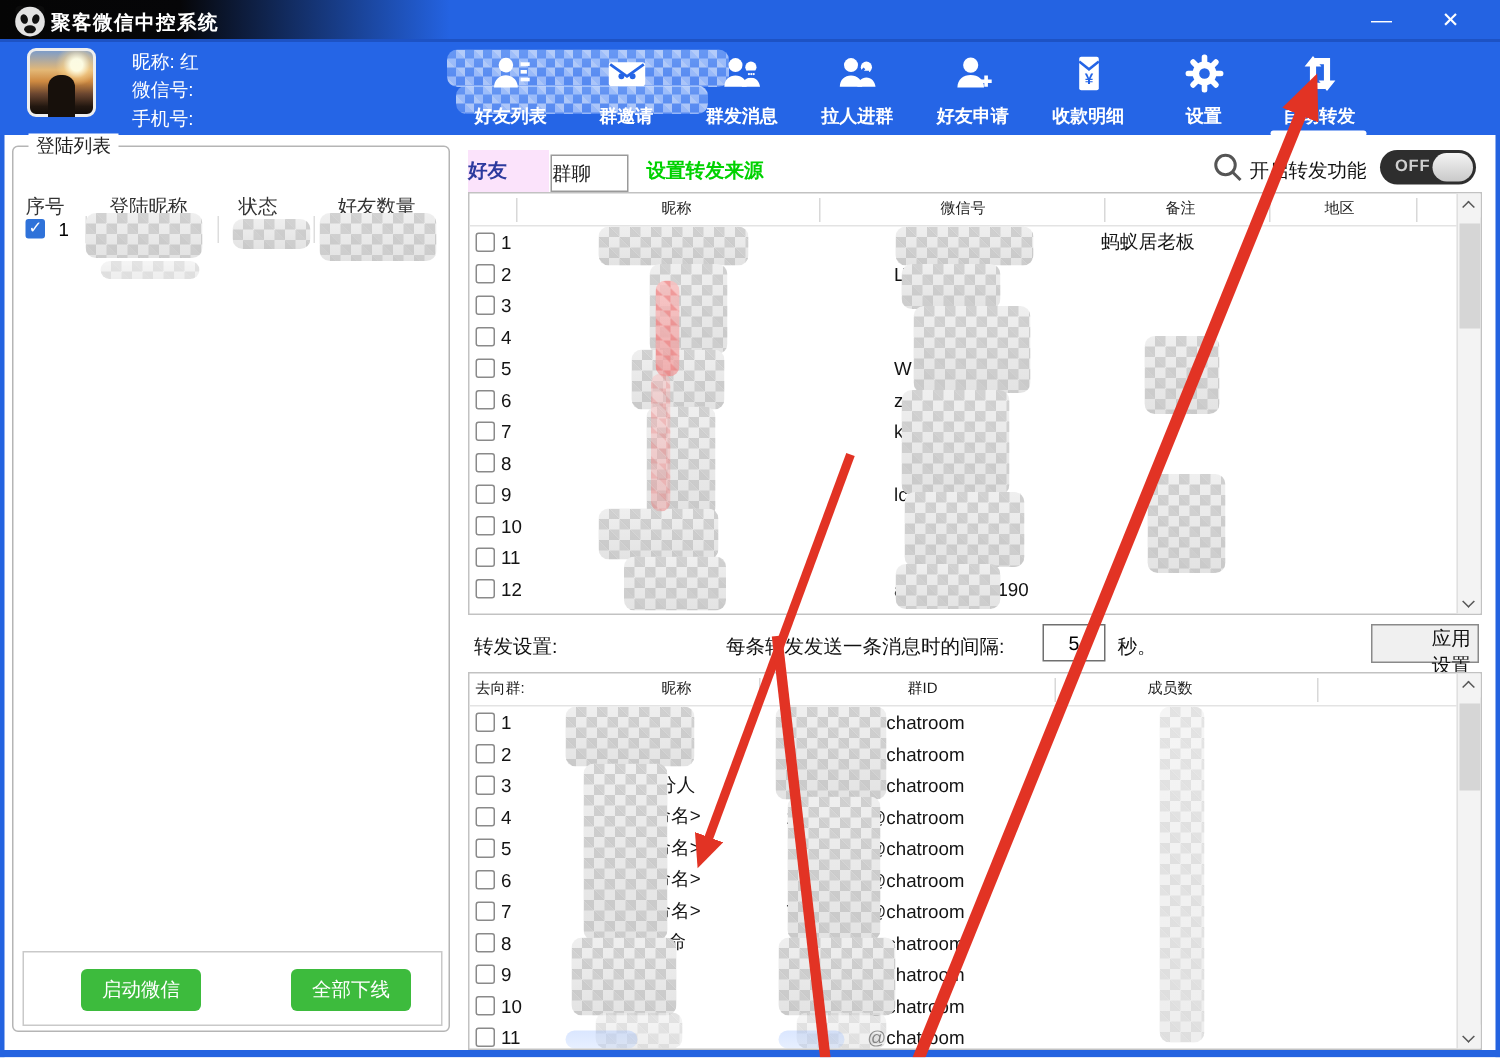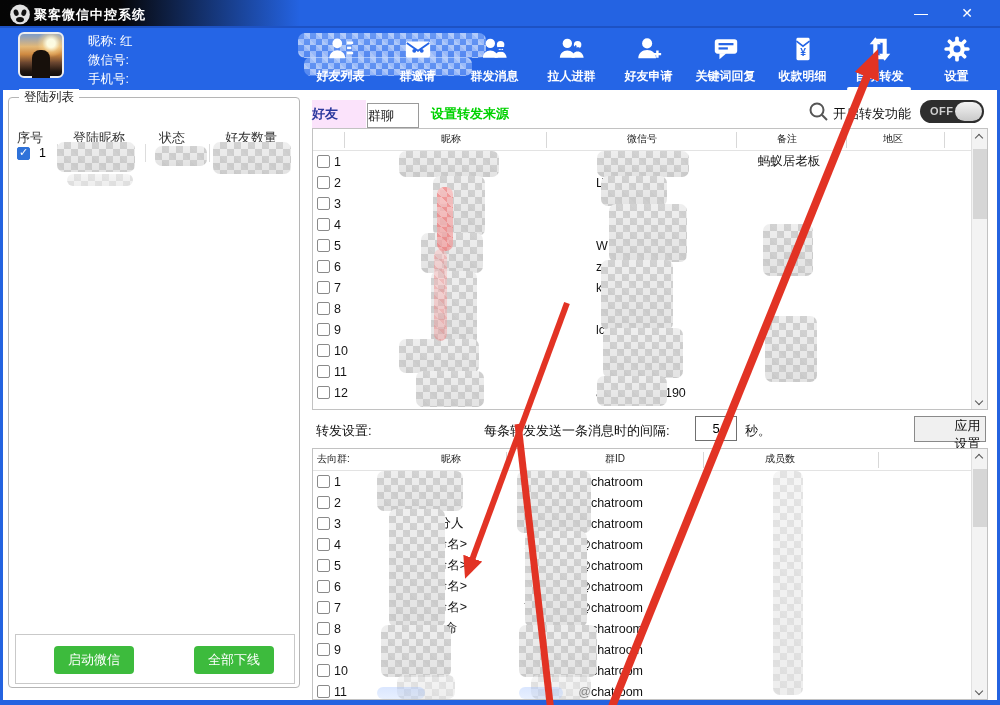--- a/index.html
+++ b/index.html
@@ -86,21 +86,21 @@
   
   .tablebox { position:absolute; border:1px solid #c2c2c2; background:#fff; overflow:hidden; }
   .thead { position:relative; height:22px; font-size:10px; color:#1c1c1c; border-bottom:1px solid #e3e3e3; }
   .thead span { position:absolute; top:3px; }
   .vsep { position:absolute; top:3px; width:1px; height:16px; background:#d8d8d8; }
   .frow, .grow { display:flex; align-items:center; height:21px; padding-left:4px; font-size:12.5px; color:#141414; }
   .rnum { width:18px; margin-left:4px; }
   .cell { display:block; }
   .cell.nick  { width:192px; text-align:center; }
   .cell.wx    { width:190px; text-align:left; padding-left:52px; }
-  .cell.note  { width:110px; text-align:center; }
+  .cell.note  { width:110px; text-align:left; }
   .cell.region{ width:112px; }
   .gcell.nick { width:158px; text-align:center; padding-left:40px; }
   .gcell.gid  { width:197px; text-align:right; padding-right:64px; position:relative; }
   .gcell.gid .pre { position:absolute; left:14px; }
   .gcell.mem  { width:175px; }
   .gap { display:inline-block; }
 
   
   .sbar { position:absolute; top:0; right:0; width:16px; height:100%; background:#f3f3f3; border-left:1px solid #e0e0e0; }
   .sbtn { position:absolute; left:0; width:16px; height:16px; background:#f3f3f3; }
@@ -195,54 +195,45 @@
       <div class="titem">
         <svg viewBox="0 0 30 30" fill="#fff">
           <circle cx="13" cy="9" r="5.4"></circle>
             <path d="M3.5 25c0-5.6 4.2-8.9 9.5-8.9s9.5 3.3 9.5 8.9z"></path>
           <path d="M24 16.5 v8 M20 20.5 h8" stroke="#fff" stroke-width="2.6"></path>
         </svg>
         <div class="tlabel">好友申请</div>
       </div>
       <div class="titem">
         <svg viewBox="0 0 30 30">
-          <rect x="3" y="4.5" width="24" height="15.5" rx="3" fill="#fff"></rect>
-          <path d="M8 19.5 v6.5 l7.5-6.5z" fill="#fff"></path>
-          <rect x="7" y="8.6" width="16" height="2.4" fill="#2565e6"></rect>
-            <rect x="7" y="13.2" width="10" height="2.4" fill="#2565e6"></rect>
-        </svg>
-        <div class="tlabel">关键词回复</div>
-      </div>
-      <div class="titem">
-        <svg viewBox="0 0 30 30">
           <rect x="8" y="3" width="14" height="24" rx="1.5" fill="#fff"></rect>
           <path d="M8 6.5 l7 5.5 7-5.5" stroke="#2565e6" stroke-width="1.8" fill="none"></path>
           <text x="15" y="22.5" font-size="11" font-weight="bold" fill="#2565e6" text-anchor="middle">¥</text>
         </svg>
         <div class="tlabel">收款明细</div>
-      </div>
-      <div class="titem active">
-        <svg viewBox="0 0 30 30" fill="#fff">
-          <path d="M10 2.5 L4 10 H7.8 V26 H19 V21.6 H12.2 V10 H16 Z"></path>
-          <path d="M20 27.5 L26 20 H22.2 V4 H11 V8.4 H17.8 V20 H14 Z"></path>
-        </svg>
-        <div class="tlabel">自动转发</div>
       </div>
       <div class="titem">
         <svg viewBox="0 0 30 30">
           <g fill="#fff">
             <rect x="13" y="1.5" width="4" height="27" rx="1.8"></rect>
             <rect x="13" y="1.5" width="4" height="27" rx="1.8" transform="rotate(45 15 15)"></rect>
             <rect x="13" y="1.5" width="4" height="27" rx="1.8" transform="rotate(90 15 15)"></rect>
             <rect x="13" y="1.5" width="4" height="27" rx="1.8" transform="rotate(135 15 15)"></rect>
             <circle cx="15" cy="15" r="8.5"></circle>
           </g>
           <circle cx="15" cy="15" r="3.8" fill="#2565e6"></circle>
         </svg>
         <div class="tlabel">设置</div>
+      </div>
+      <div class="titem active">
+        <svg viewBox="0 0 30 30" fill="#fff">
+          <path d="M10 2.5 L4 10 H7.8 V26 H19 V21.6 H12.2 V10 H16 Z"></path>
+          <path d="M20 27.5 L26 20 H22.2 V4 H11 V8.4 H17.8 V20 H14 Z"></path>
+        </svg>
+        <div class="tlabel">自动转发</div>
       </div>
     </div>
   </div>
 
   <div class="abs edge" style="left:0;top:90px;width:3px;height:615px"></div>
   <div class="abs edge" style="left:997px;top:90px;width:3px;height:615px"></div>
   <div class="abs edge" style="left:0;top:700px;width:1000px;height:5px"></div>
 
   <div class="fieldset">
     <span class="legend">登陆列表</span>

